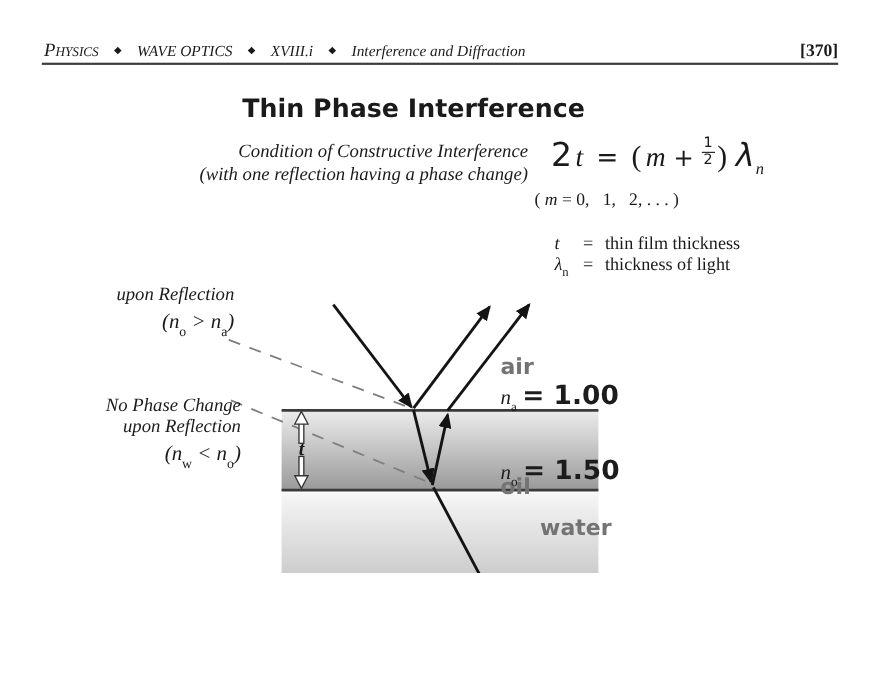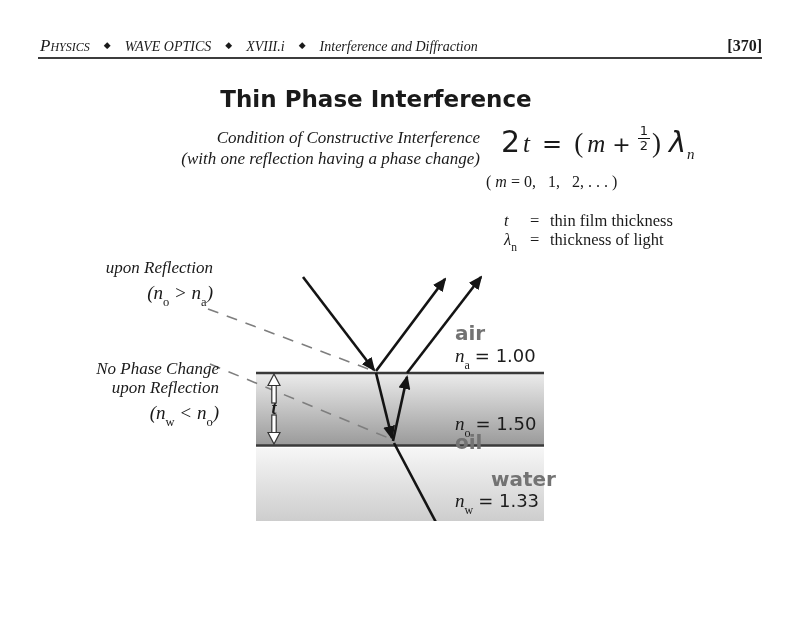--- a/index.html
+++ b/index.html
@@ -53,21 +53,21 @@
   .ann1{left:58px;top:258px;width:155px;}
   .ann2{left:66px;top:347px;width:153px;margin-top:12px;}
   .ann .math{font-size:19px;margin-top:6px;}
   .ann sub{font-size:12.5px;font-style:normal;position:relative;top:2px;}
 
   
   .medium{position:absolute;font-family:"DejaVu Sans", sans-serif;font-weight:bold;font-size:20px;color:#737373;}
   .nline{position:absolute;font-size:19px;color:#1c1c1c;}
   .nline .nvar{font-style:italic;font-family:"Liberation Serif", serif;}
   .nline sub{font-size:12px;position:relative;top:2px;font-family:"Liberation Serif", serif;}
-  .nline .nval{font-family:"DejaVu Sans", sans-serif;font-weight:normal;font-size:18px;margin-left:5px;}
+  .nline .nval{font-family:"DejaVu Sans", sans-serif;font-weight:bold;font-size:24px;margin-left:5px;}
 
   .t-label{position:absolute;left:264px;top:398px;width:20px;text-align:center;
            font-style:italic;font-weight:bold;font-size:18px;}
 
   .diagram-svg{position:absolute;left:0;top:0;}
 </style>
 </head>
 <body>
 
 <div class="page">
@@ -168,15 +168,14 @@
     <div class="math"><span>(n</span><sub>w</sub><span> &lt; n</span><sub>o</sub><span>)</span></div>
   </div>
 
   <div class="medium" style="left:455px;top:321px;">air</div>
   <div class="nline" style="left:455px;top:345px;"><span class="nvar">n</span><sub>a</sub><span class="nval">= 1.00</span></div>
 
   <div class="medium" style="left:455px;top:391px;margin-top:39px;">oil</div>
   <div class="nline" style="left:455px;top:413px;"><span class="nvar">n</span><sub>o</sub><span class="nval">= 1.50</span></div>
 
   <div class="medium" style="left:455px;top:467px;margin-left:36px;">water</div>
-  <div class="nline" style="left:455px;top:490px;"><span class="nvar">n</span><sub>w</sub><span class="nval">= 1.33</span></div>
 
 </div>
 
 </body></html>

